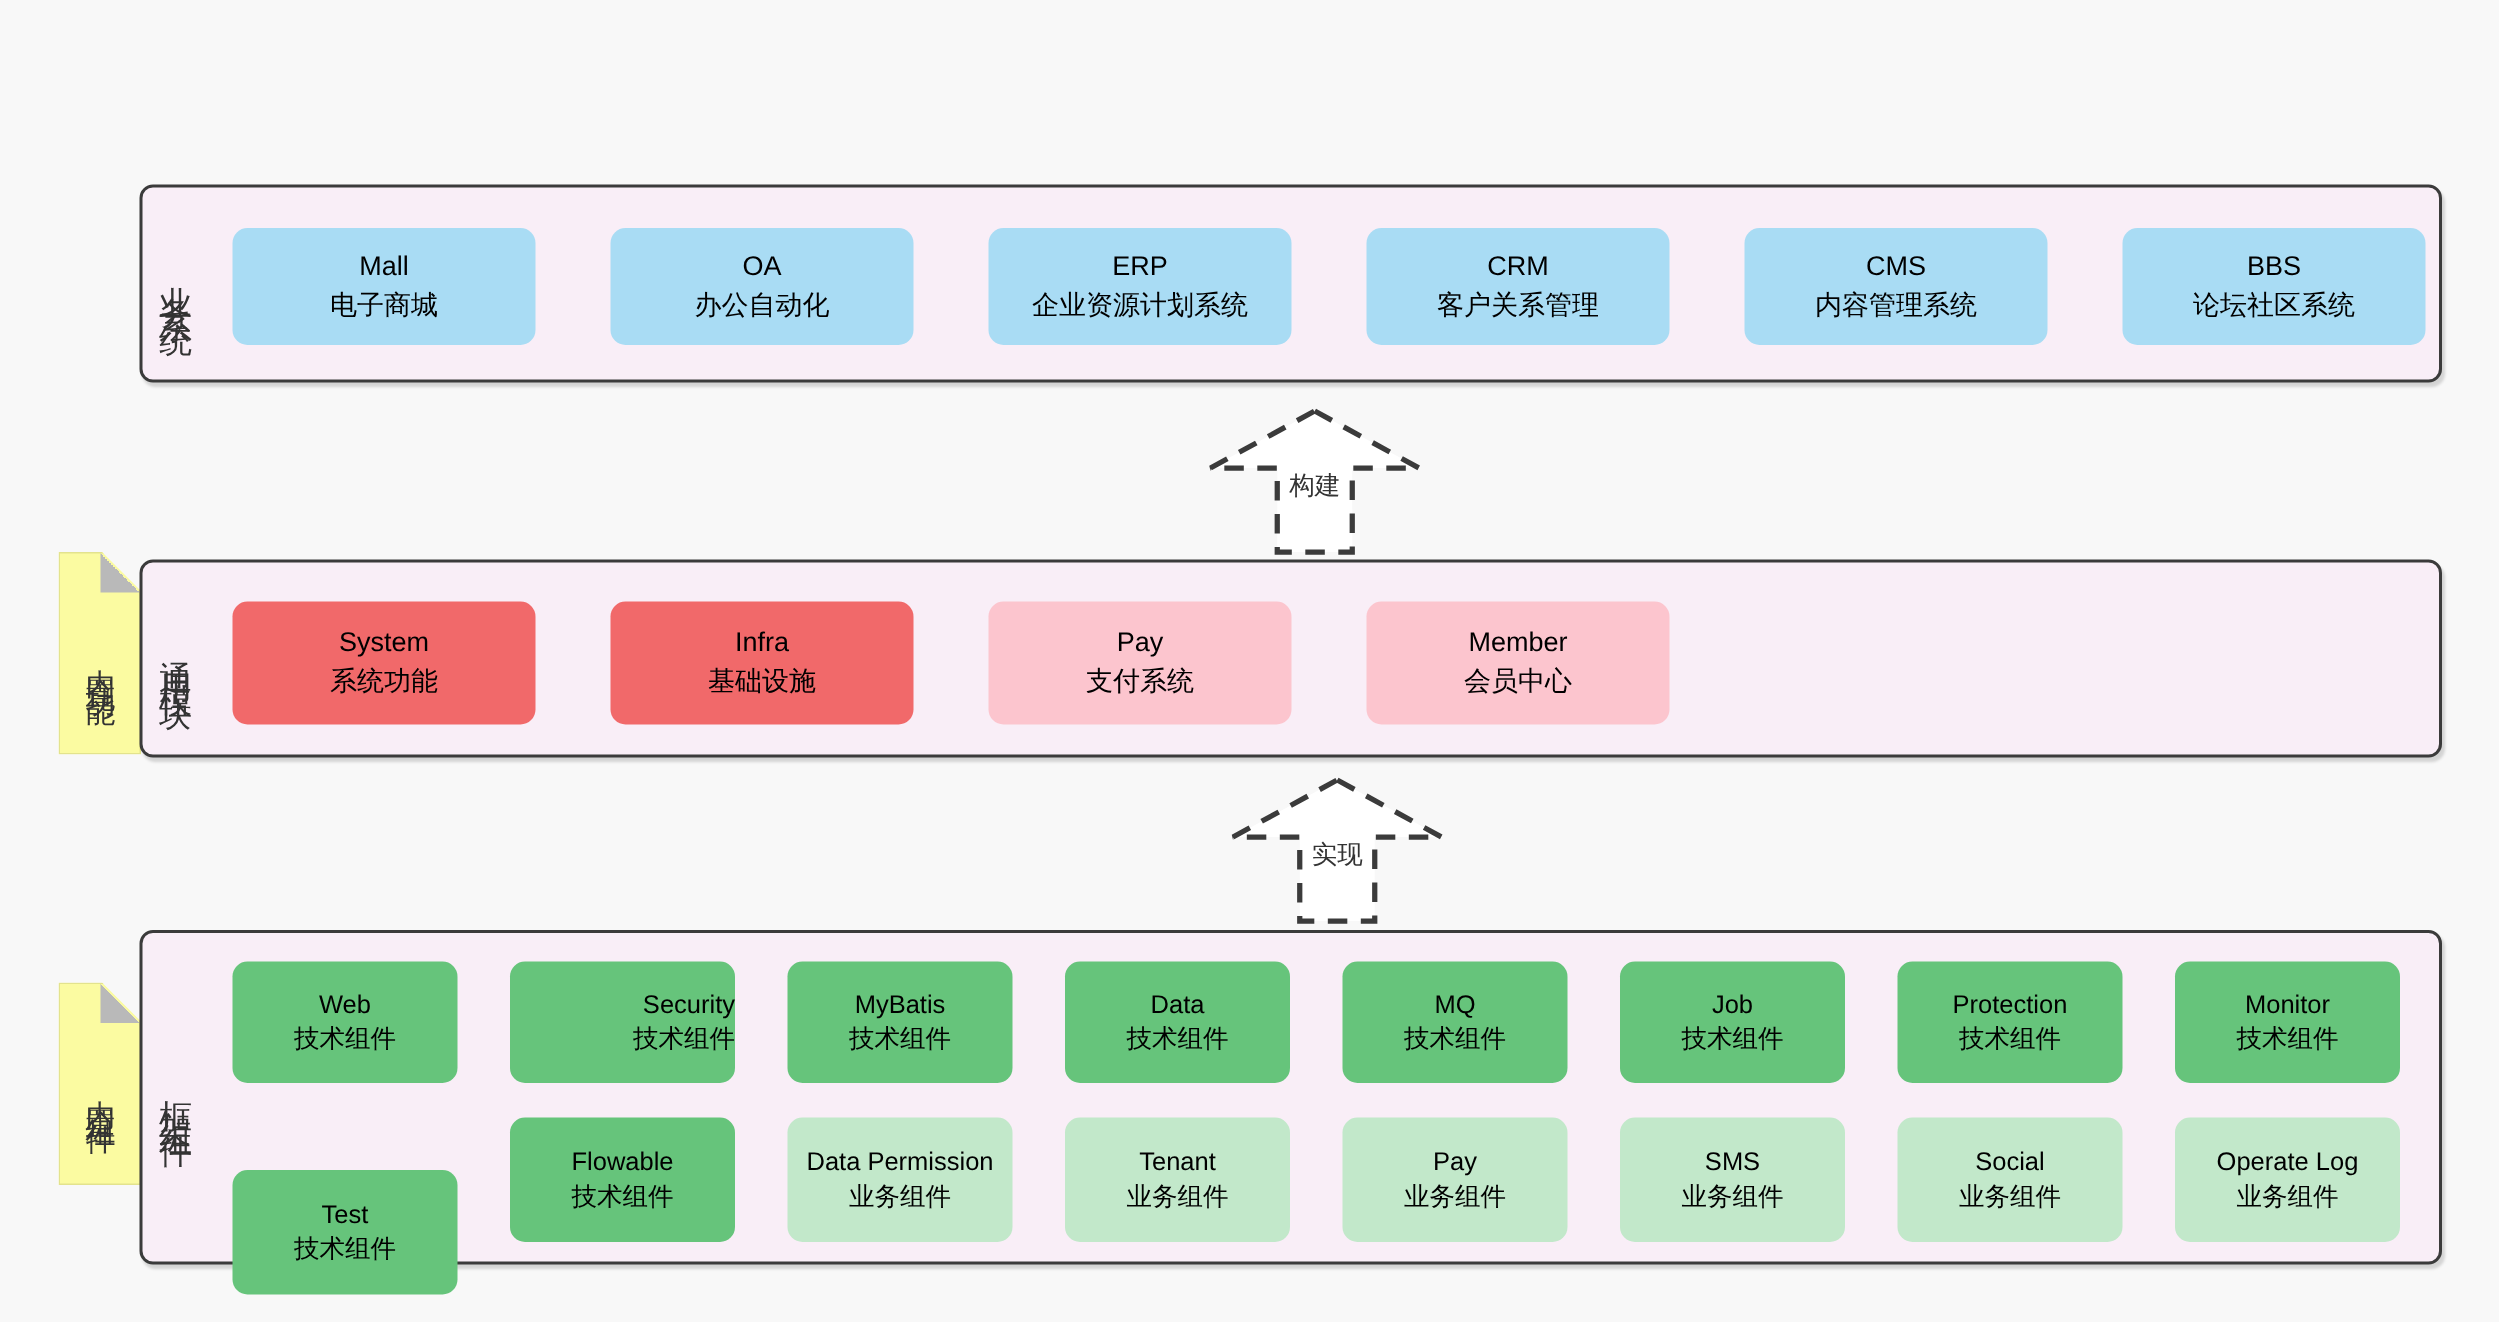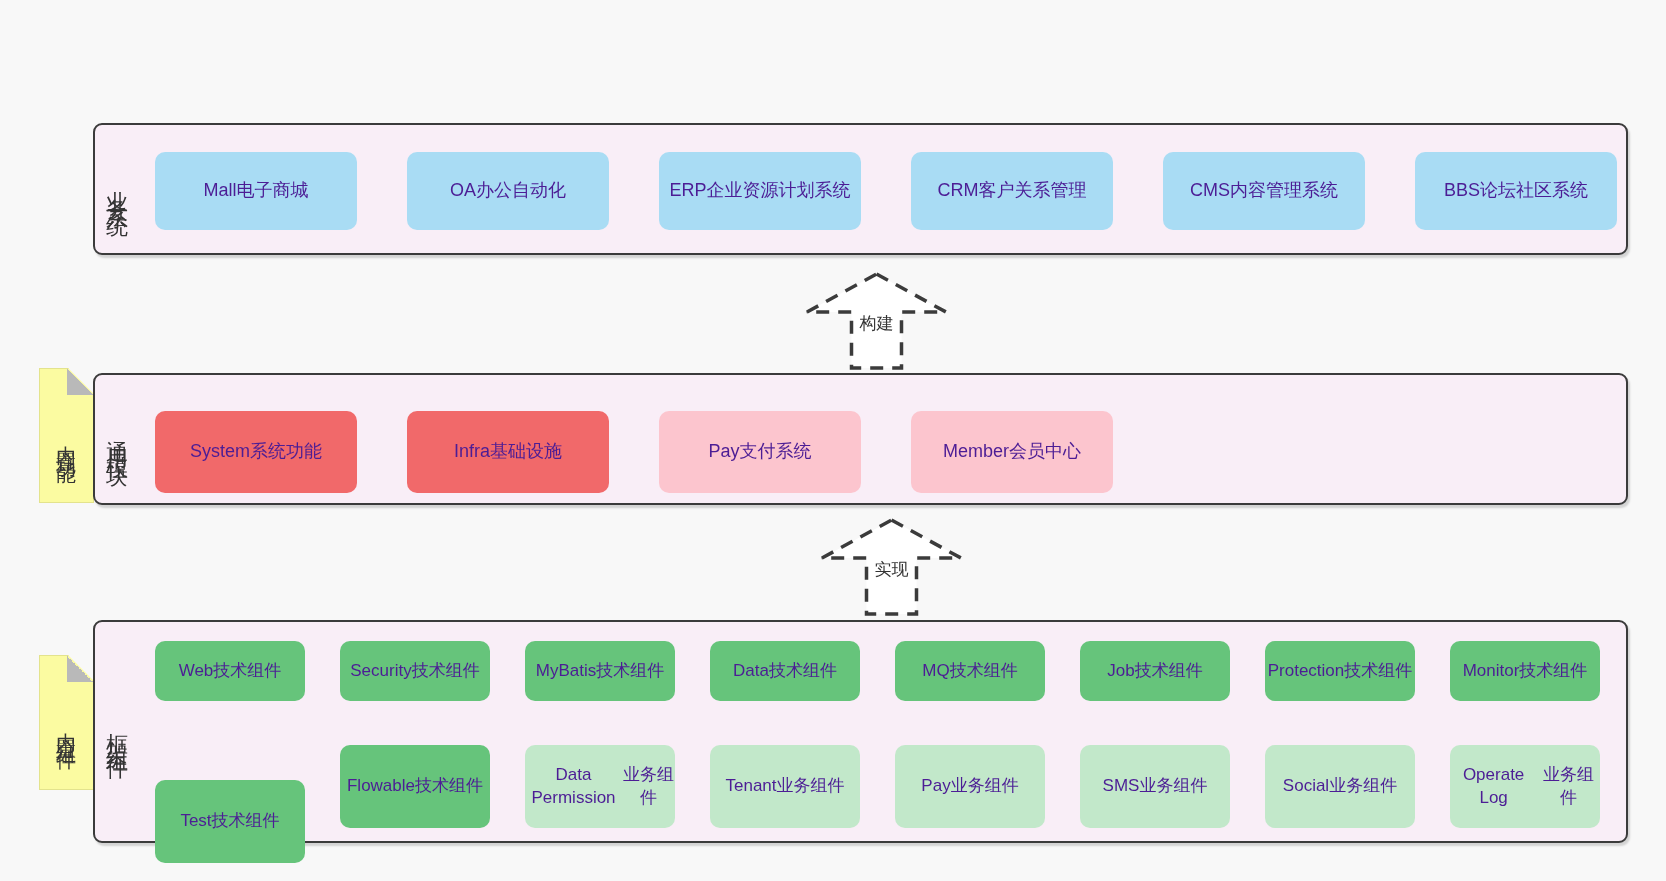--- a/index.html
+++ b/index.html
@@ -20,32 +20,32 @@
   .vlabel {
     position:absolute; left:11px; top:50%; transform:translateY(-50%);
     writing-mode:vertical-rl; text-orientation:upright;
     font-size:22px; letter-spacing:8px; line-height:1; color:#333; white-space:nowrap;
   }
 
   .row { position:absolute; left:60px; display:flex; }
   .row6 { gap:50px; }
   .row8 { gap:35px; }
   #sec-business .row6   { top:27px; }
-  #sec-modules  .row6   { top:36px; }
+  #sec-modules  .row6   { top:26px; }
   #row-components-1 { top:19px; }
   #row-components-2 { top:123px; }
 
   .box {
     box-sizing:border-box; border-radius:10px;
-    display:flex; flex-direction:row; align-items:center; justify-content:center;
-    text-align:center; font-size:18px; line-height:1.42; color:#4c1d95;
+    display:flex; flex-direction:column; align-items:center; justify-content:center;
+    text-align:center; font-size:18px; line-height:1.42; color:#000000;
   }
   .box6 { width:202px; height:78px; }
   #sec-modules .box6 { height:82px; }
-  .box8 { width:150px; height:60px; font-size:17px; line-height:1.3; }
+  .box8 { width:150px; height:81px; font-size:17px; line-height:1.3; }
   #row-components-2 .box8 { height:83px; }
 
   .sticky {
     position:absolute; left:39px; width:55px; height:135px; z-index:0;
     background:#fbfba1; border:1px solid #e3e38d; box-sizing:border-box;
     clip-path:polygon(0 0, calc(100% - 26px) 0, 100% 26px, 100% 100%, 0 100%);
   }
   #sticky-modules   { top:368px; }
   #sticky-components{ top:655px; }
   .sticky .fold {
@@ -146,21 +146,21 @@
   <div class="stext">内置组件</div>
 </div>
 
 <div class="container" id="sec-components">
   <div class="vlabel">框架组件</div>
   <div class="row row8" id="row-components-1">
     <div class="box box8" style="background: rgb(102, 196, 123);">
       <span>Web</span>
       <span>技术组件</span>
     </div>
-    <div class="box box8" style="background: rgb(102, 196, 123);">
+    <div class="box box8" style="background: rgb(102, 196, 123); align-items: flex-end;">
       <span>Security</span>
       <span>技术组件</span>
     </div>
     <div class="box box8" style="background: rgb(102, 196, 123);">
       <span>MyBatis</span>
       <span>技术组件</span>
     </div>
     <div class="box box8" style="background: rgb(102, 196, 123);">
       <span>Data</span>
       <span>技术组件</span>

